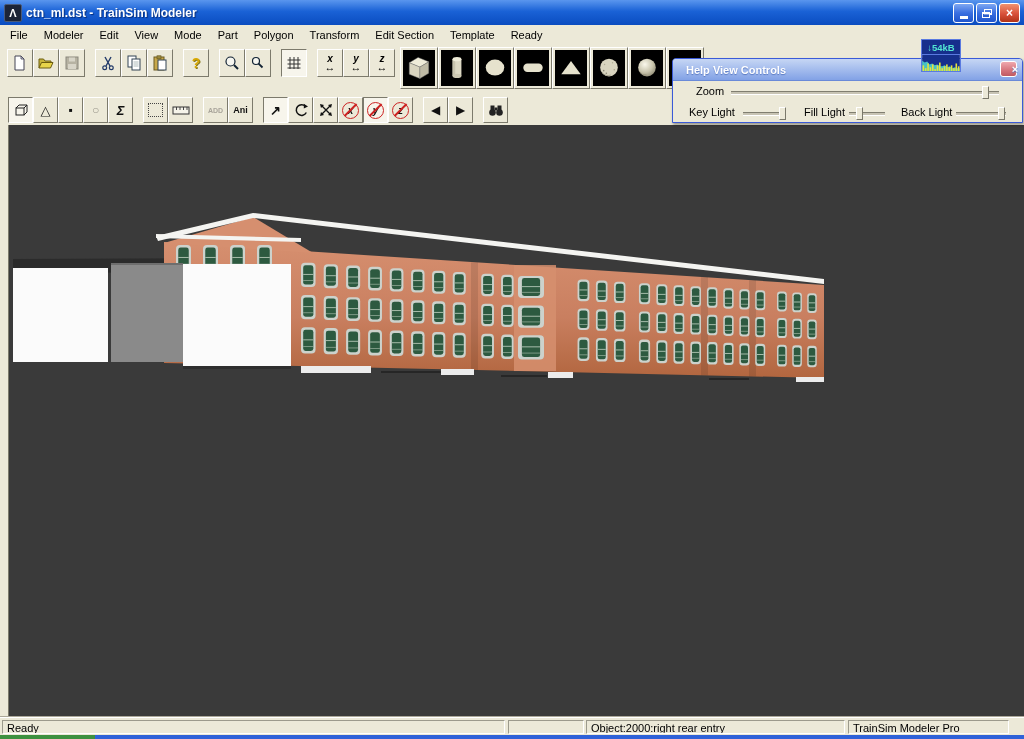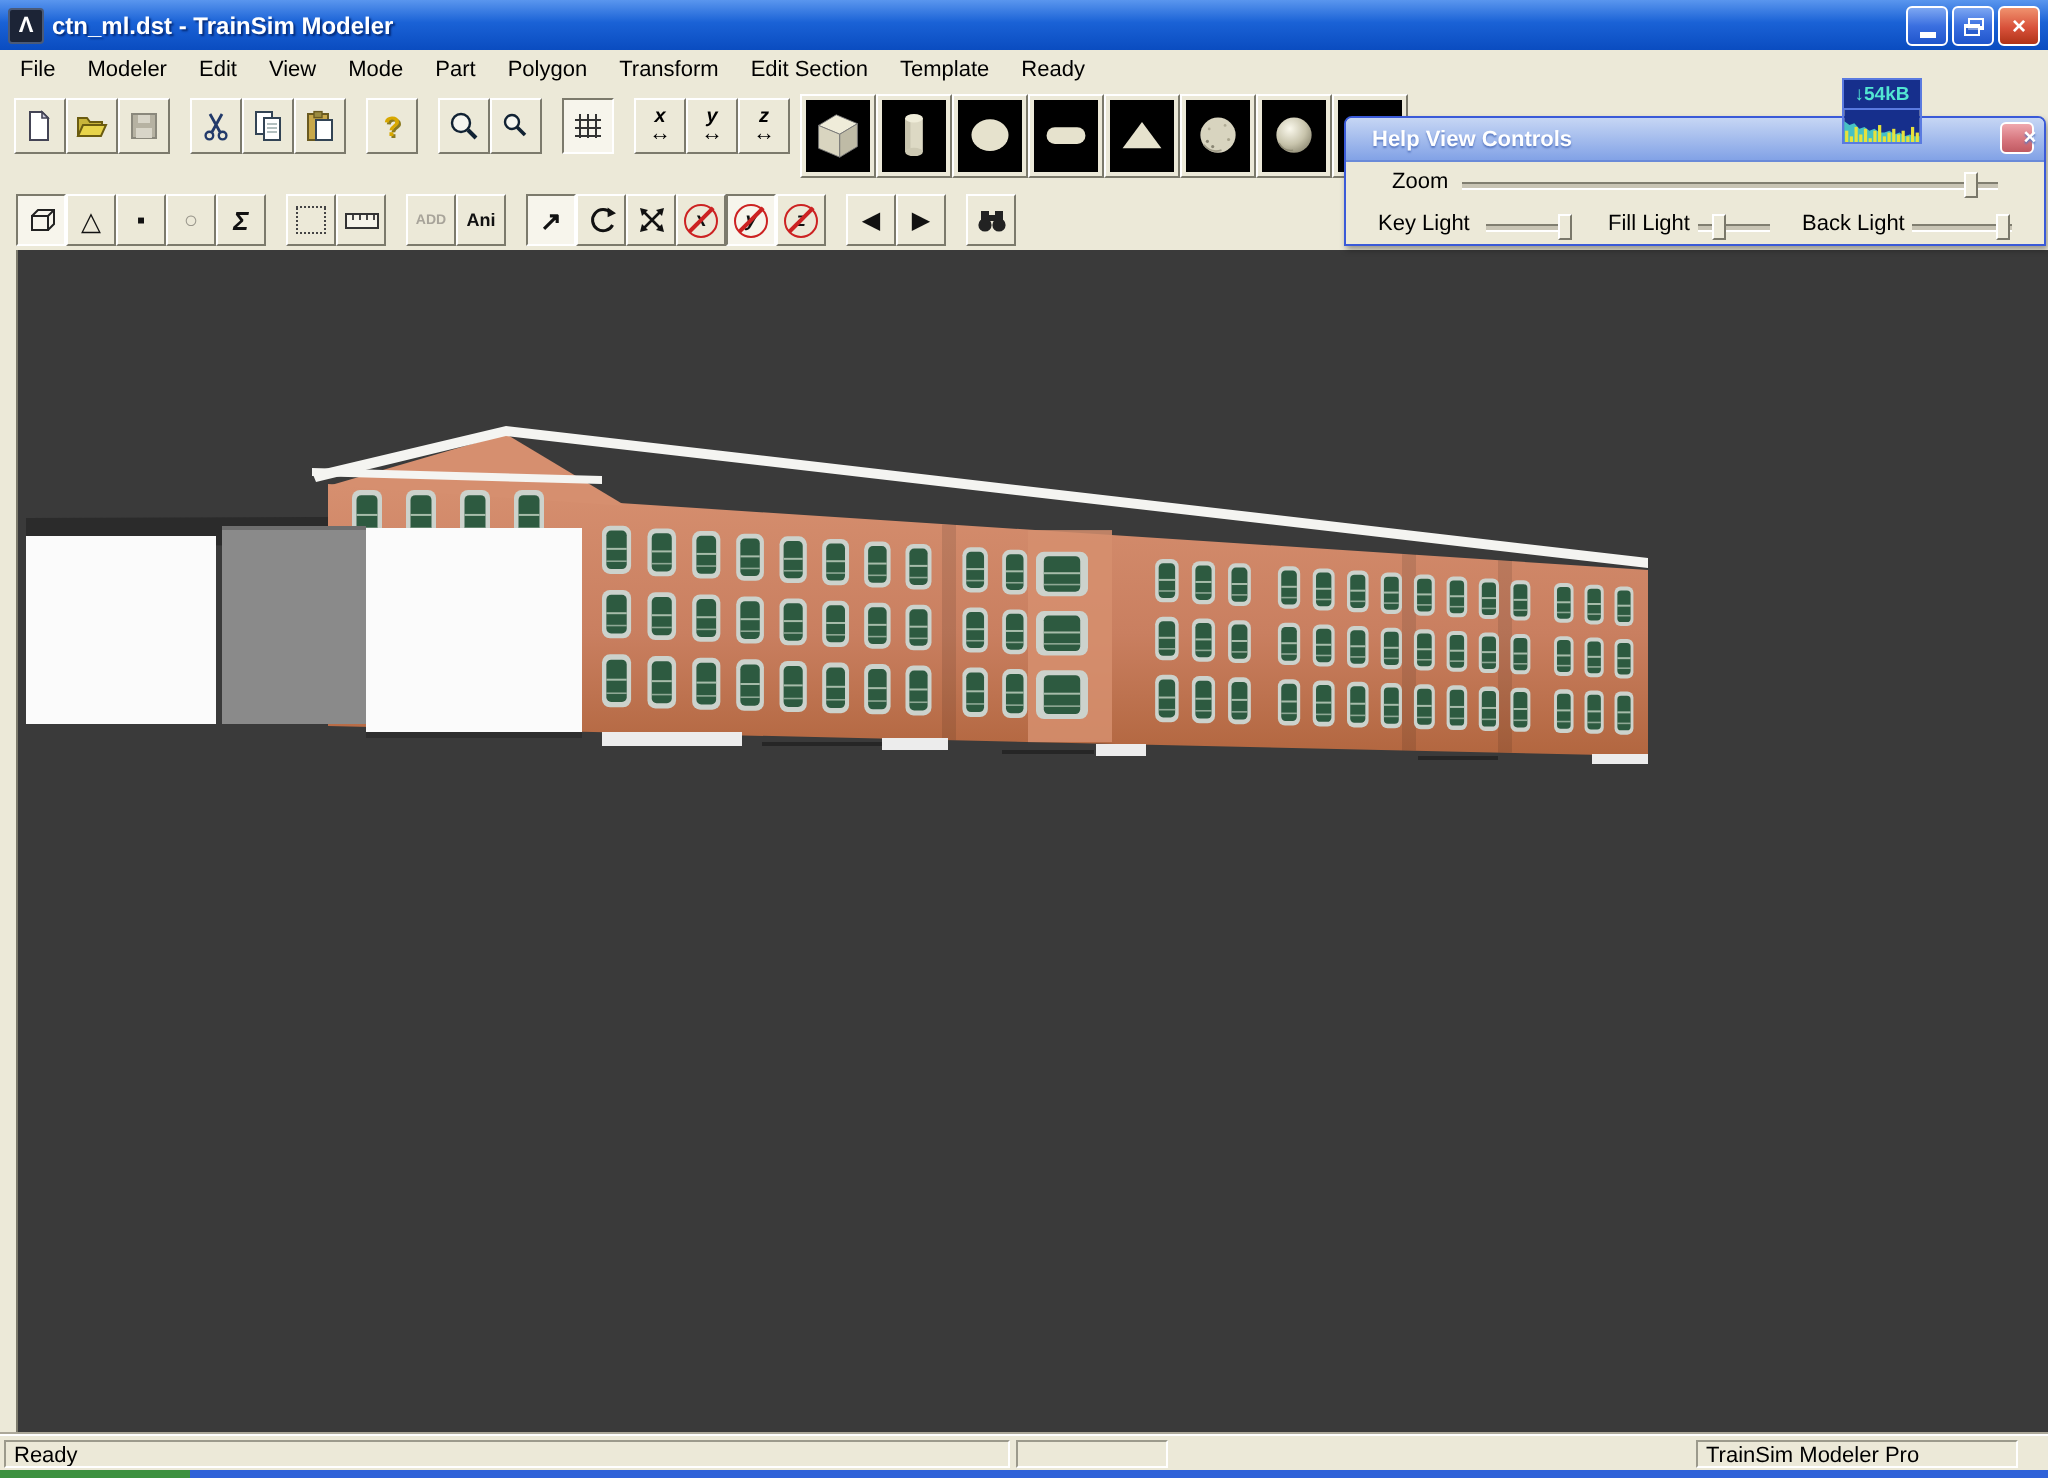--- a/index.html
+++ b/index.html
@@ -795,17 +795,18 @@
       <rect x="30.4" y="11" width="1.7" height="6" fill="#e6e23c"></rect>
       <rect x="32.9" y="14" width="1.7" height="3" fill="#e6e23c"></rect>
       <rect x="35.4" y="9" width="1.7" height="8" fill="#e6e23c"></rect>
       <rect x="37.9" y="12" width="1.7" height="5" fill="#e6e23c"></rect>
     </svg>
 </div>
 
 <div class="statusbar">
   <div class="pane" style="left:2px;width:503px">Ready</div>
   <div class="pane" style="left:508px;width:76px"></div>
+  <div class="pane" style="left:586px;width:259px">Object:2000:right rear entry</div>
   <div class="pane" style="left:848px;width:161px">TrainSim Modeler Pro</div>
 </div>
 <div class="taskbar-strip">
     <div class="start-edge"></div>
   </div>
 
 </body></html>

